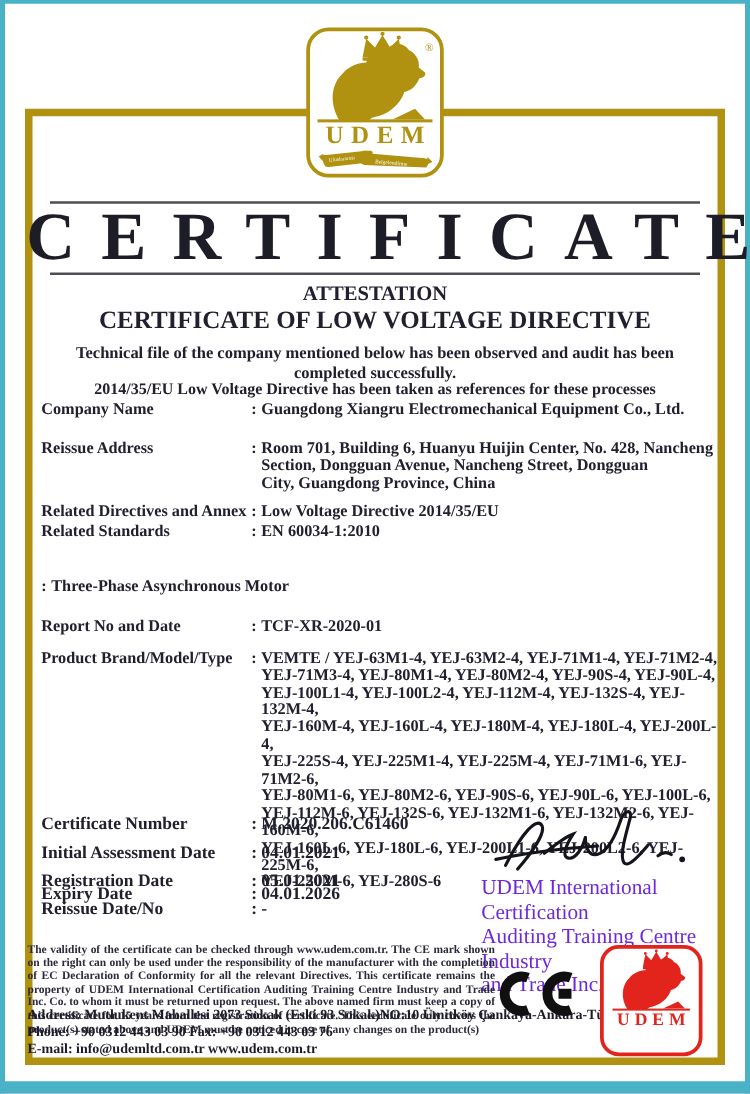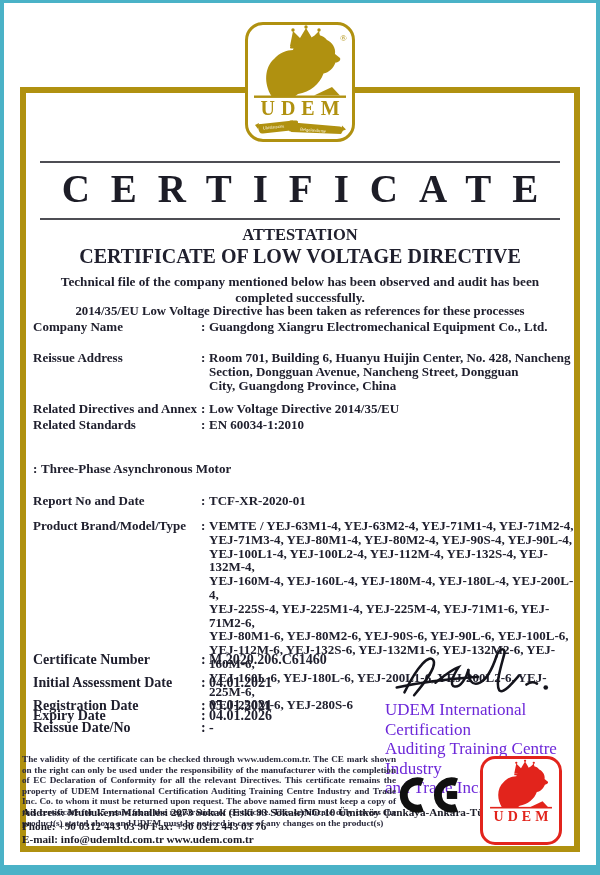--- a/index.html
+++ b/index.html
@@ -34,21 +34,21 @@
   .logo-box svg{display:block;}
   .logo-wordmark{
     font-size:20px;font-weight:700;color:var(--gold);
     letter-spacing:6px;margin:-3px 0 0 6px;line-height:20px;
   }
   
   .rule{position:absolute;left:40px;right:40px;height:2px;background:#4e4e54;}
   .rule-a{top:161px;} .rule-b{top:218px;}
   .cert-title{
     position:absolute;left:0;right:0;top:165px;text-align:center;
-    font-size:39px;font-weight:700;letter-spacing:21px;padding-left:21px;
+    font-size:54px;font-weight:700;letter-spacing:21px;padding-left:21px;
     color:#1d1d27;line-height:48px;white-space:nowrap;
   }
   .attestation{position:absolute;left:0;right:0;top:225px;text-align:center;font-size:16.5px;font-weight:700;}
   .subtitle{position:absolute;left:0;right:0;top:245px;text-align:center;font-size:20px;font-weight:700;}
   .stmt{position:absolute;left:40px;right:40px;text-align:center;font-weight:700;white-space:pre-line;}
   .stmt1{top:274px;font-size:13.2px;line-height:15.5px;}
   .stmt2{top:304px;font-size:12.8px;}
   
   .row{position:absolute;left:33px;width:545px;display:flex;font-size:13px;font-weight:700;line-height:13.8px;}
   .row .lbl{flex:0 0 168px;}

